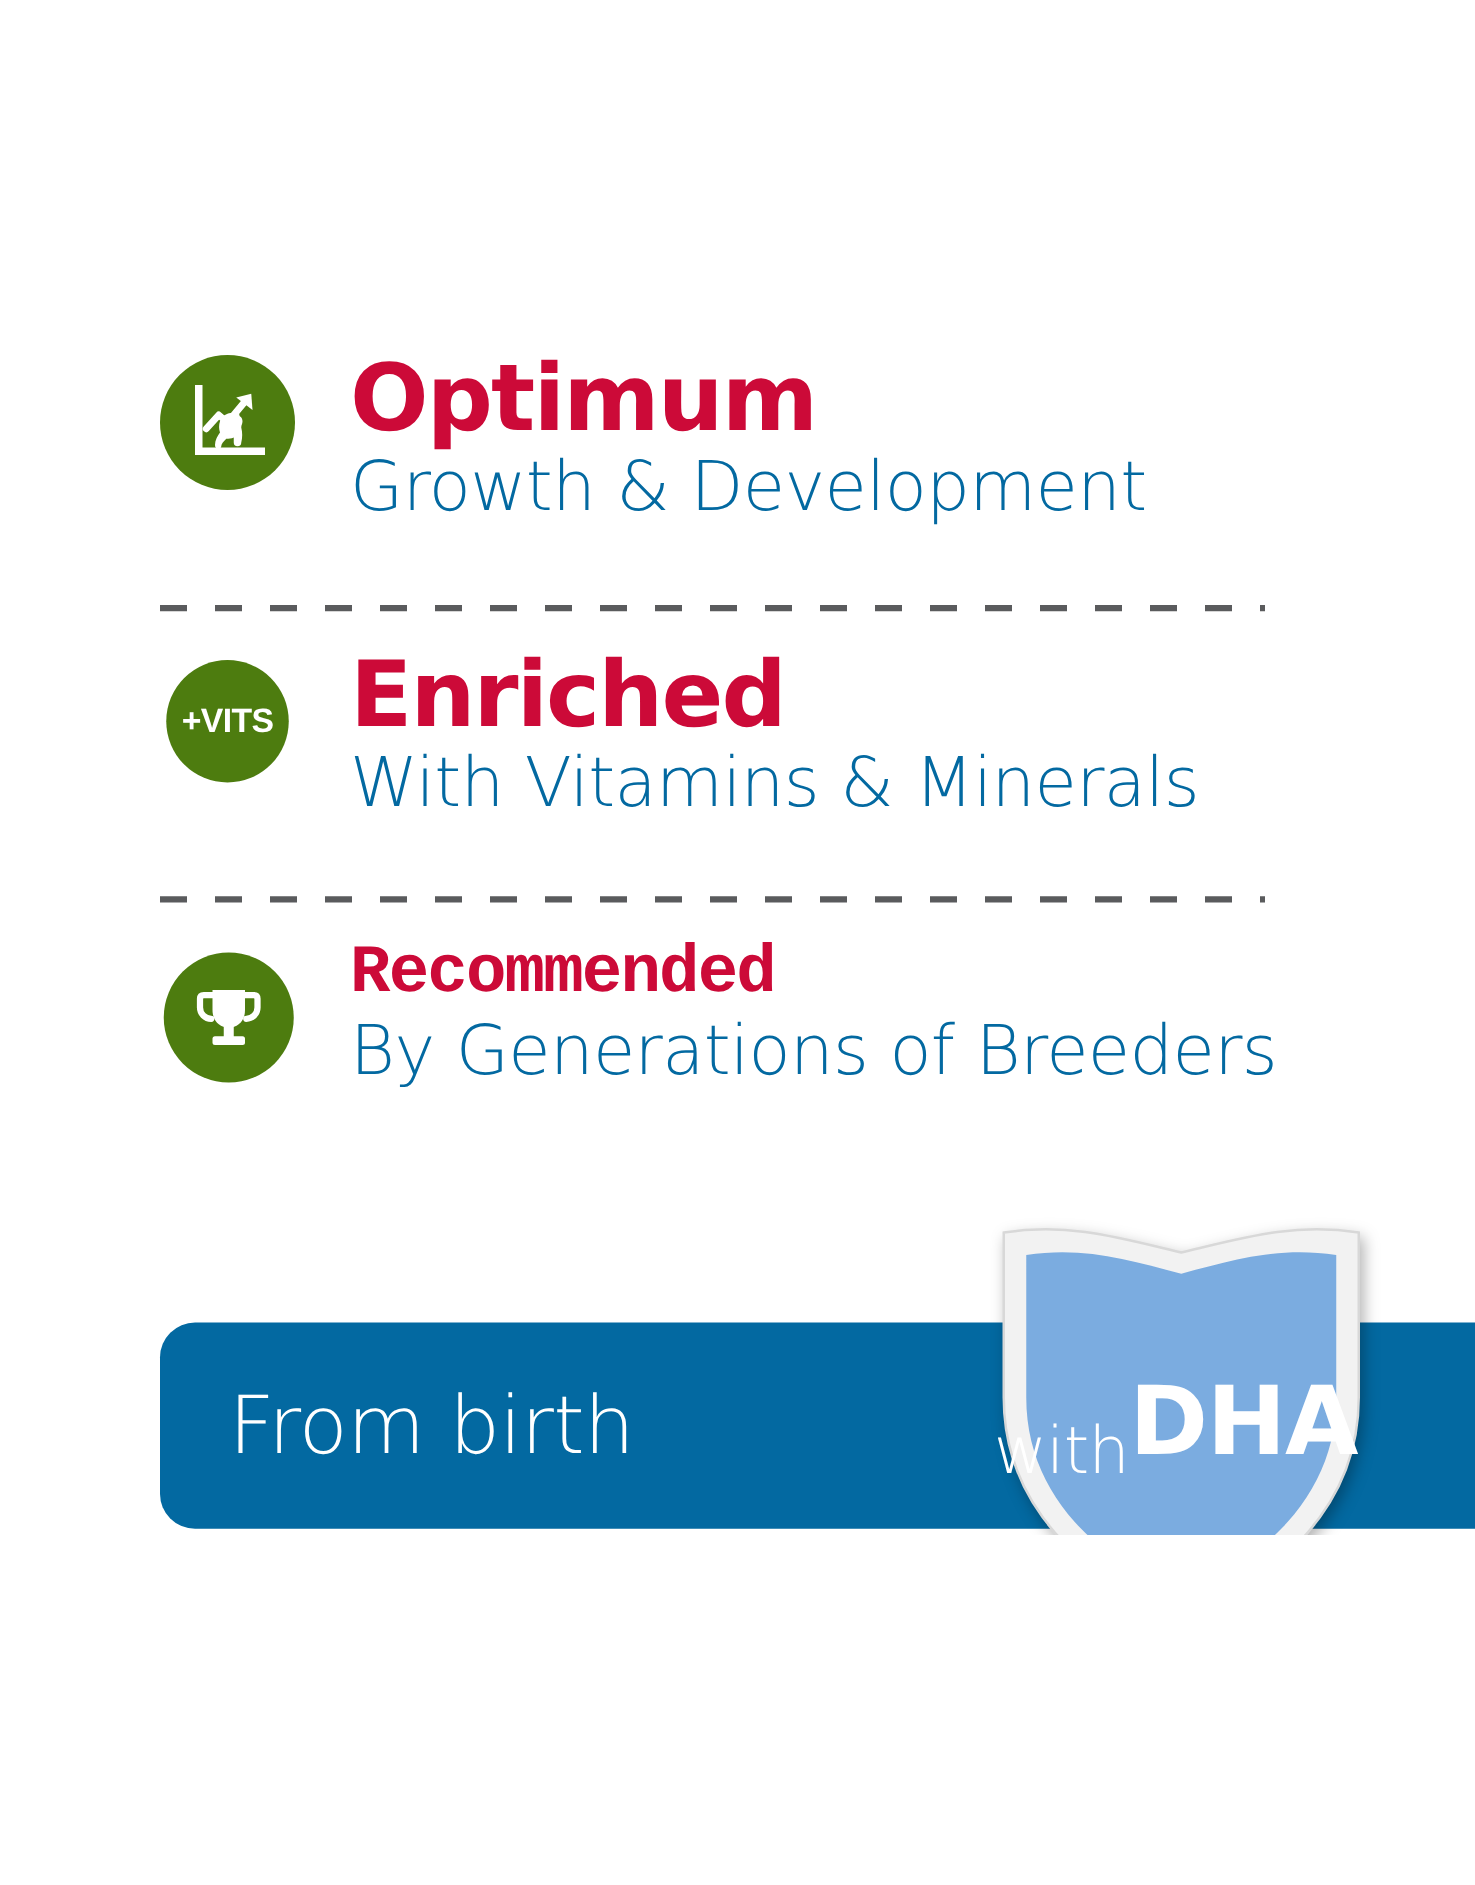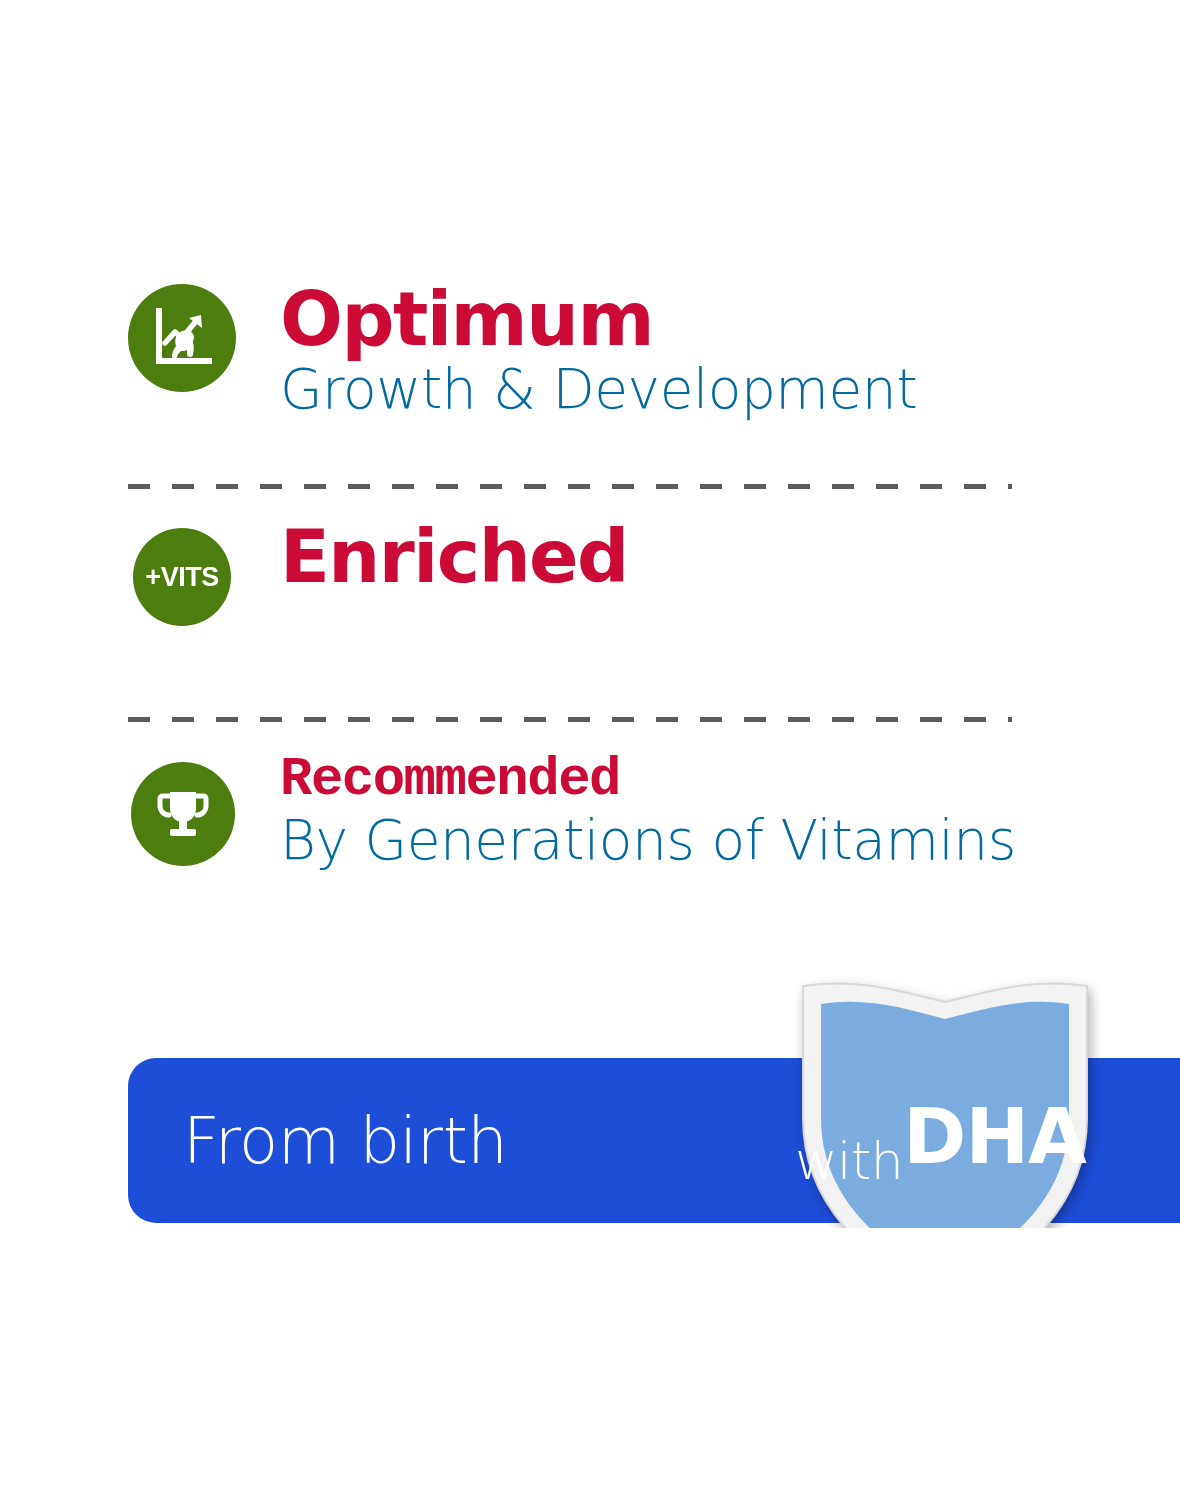--- a/index.html
+++ b/index.html
@@ -120,21 +120,21 @@
   .divider-1 { top: 484px; }
   .divider-2 { top: 717px; }
 
   
   .banner {
     position: absolute;
     left: 128px;
     top: 1058px;
     width: 1052px;
     height: 165px;
-    background: #1d4ed8;
+    background: #0369a1;
     border-radius: 28px 0 0 28px;
   }
   .banner-label {
     position: absolute;
     left: 55px;
     top: 50%;
     transform: translateY(-50%);
     color: #ffffff;
     font-size: 64px;
     font-weight: 300;
@@ -215,41 +215,42 @@
         <p class="subline">Growth &amp; Development</p>
       </div>
     </div>
 
     <div class="benefit benefit-2">
       <div class="badge badge-2">
         <span class="vits-text">+VITS</span>
       </div>
       <div class="texts">
         <p class="headline headline-2">Enriched</p>
+        <p class="subline">With Vitamins &amp; Minerals</p>
       </div>
     </div>
 
     <div class="benefit benefit-3">
       <div class="badge badge-3">
         <svg width="60" height="60" viewBox="0 0 60 60" aria-hidden="true">
 
           <path d="M17 8 L43 8 L43 24 c0 8 -5 14 -13 14 c-8 0 -13 -6 -13 -14 Z" fill="#ffffff"></path>
 
           <path d="M17 12 L10 12 c-2 0 -3 1 -3 3 l0 7 c0 5 4 9 9 9" fill="none" stroke="#ffffff" stroke-width="5" stroke-linecap="round"></path>
 
           <path d="M43 12 L50 12 c2 0 3 1 3 3 l0 7 c0 5 -4 9 -9 9" fill="none" stroke="#ffffff" stroke-width="5" stroke-linecap="round"></path>
 
           <rect x="26" y="36" width="8" height="10" fill="#ffffff"></rect>
 
           <rect x="17" y="45" width="26" height="7" rx="2" fill="#ffffff"></rect>
         </svg>
       </div>
       <div class="texts">
         <p class="headline headline-3">Recommended</p>
-        <p class="subline">By Generations of Vitamins</p>
+        <p class="subline">By Generations of Breeders</p>
       </div>
     </div>
 
   </div>
 
   <div class="divider divider-1"></div>
   <div class="divider divider-2"></div>
 
   <div class="banner">
     <span class="banner-label">From birth</span>

